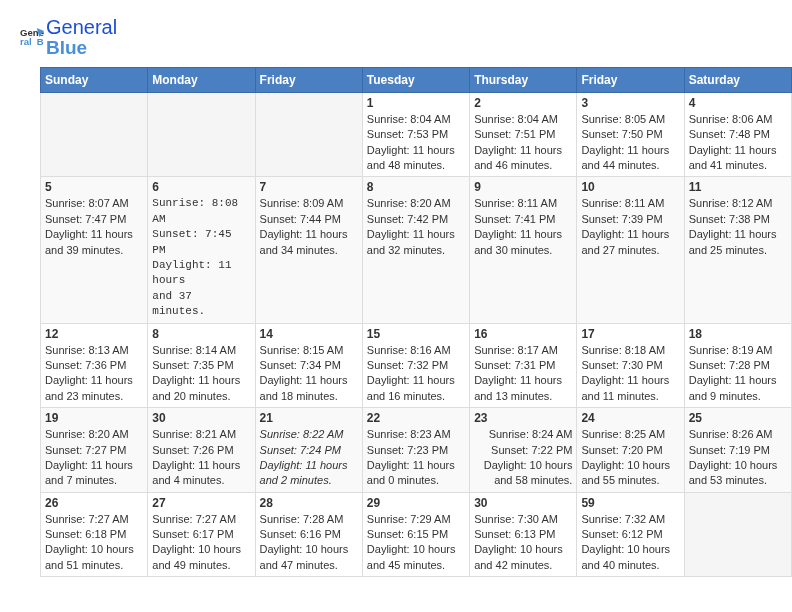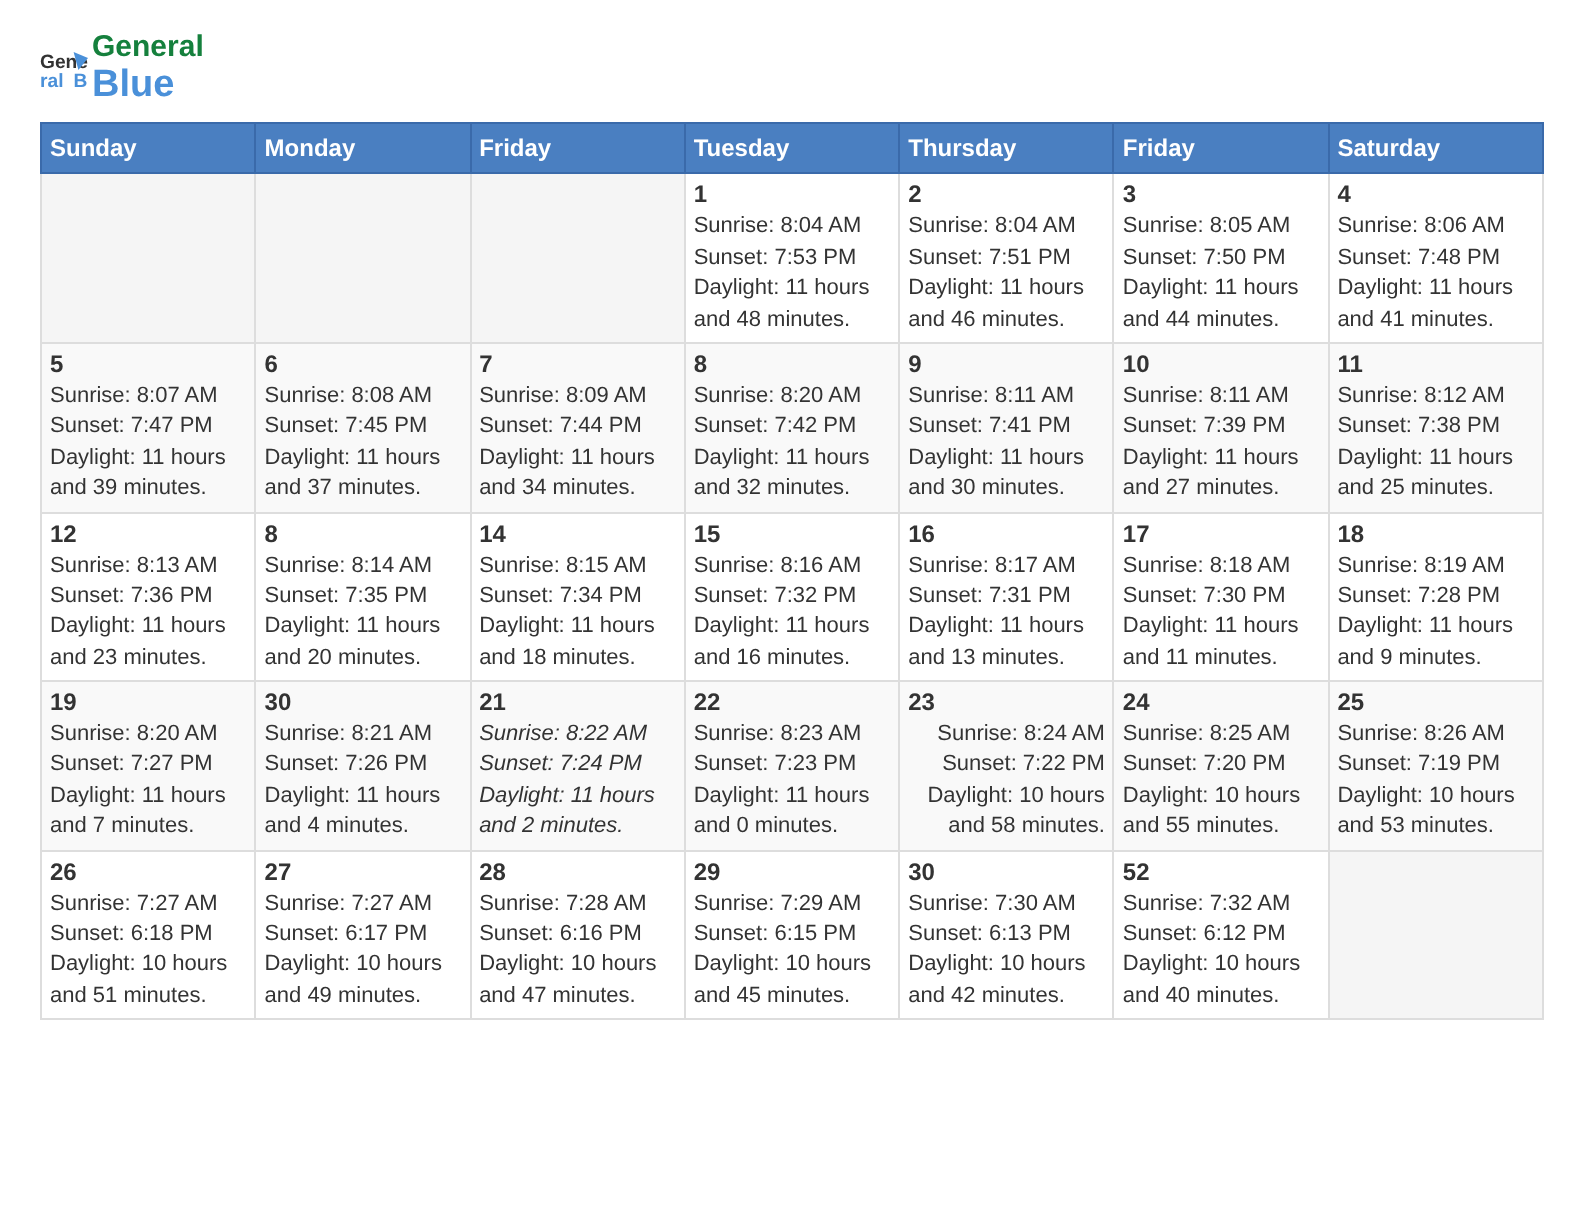--- a/index.html
+++ b/index.html
@@ -41,20 +41,21 @@
       line-height: 1.1;
     }
     .subtitle {
       font-size: 13px;
       color: #555;
     }
     .calendar {
       width: 100%;
       border-collapse: collapse;
       table-layout: fixed;
+      margin-left: 20px;
     }
     .calendar thead th {
       background: #4a7fc1;
       color: #fff;
       font-size: 12px;
       font-weight: bold;
       padding: 5px 4px;
       text-align: left;
       border: 1px solid #3a6aaa;
     }
@@ -89,21 +90,21 @@
 <div class="page">
   <div class="header">
     <div class="logo">
       <svg class="logo-icon" viewBox="0 0 40 40">
         <text x="0" y="18" font-size="16" font-weight="bold" fill="#333">Gene</text>
         <text x="0" y="34" font-size="16" font-weight="bold" fill="#4a90d9">ral</text>
         <polygon points="28,5 40,10 32,20 28,5" fill="#4a90d9"></polygon>
         <text x="28" y="34" font-size="16" font-weight="bold" fill="#4a90d9">B</text>
       </svg>
       <div>
-        <div style="font-size:15px;font-weight:bold;color:#15803d;line-height:1.1;">General</div>
+        <div style="font-size:20px;font-weight:normal;color:#1d4ed8;line-height:1.1;">General</div>
         <div style="font-size:19px;font-weight:bold;color:#4a90d9;line-height:1.1;">Blue</div>
       </div>
     </div>
     <div class="title-block">
       <div class="month-title"></div>
       <div class="subtitle"></div>
     </div>
   </div>
 
   <table class="calendar">
@@ -155,21 +156,21 @@
         <tr>
           <td>
             <div class="day-number">5</div>
             <div class="day-info" style="white-space: pre-line;">Sunrise: 8:07 AM
 Sunset: 7:47 PM
 Daylight: 11 hours
 and 39 minutes.</div>
           </td>
           <td>
             <div class="day-number">6</div>
-            <div class="day-info" style="white-space: pre-line;">Sunrise: 8:08 AM
+            <div class="day-info" style="white-space: pre-line; font-family: Liberation Mono, monospace;">Sunrise: 8:08 AM
 Sunset: 7:45 PM
 Daylight: 11 hours
 and 37 minutes.</div>
           </td>
           <td>
             <div class="day-number">7</div>
             <div class="day-info" style="white-space: pre-line;">Sunrise: 8:09 AM
 Sunset: 7:44 PM
 Daylight: 11 hours
 and 34 minutes.</div>
@@ -335,21 +336,21 @@
 and 45 minutes.</div>
           </td>
           <td>
             <div class="day-number">30</div>
             <div class="day-info" style="white-space: pre-line;">Sunrise: 7:30 AM
 Sunset: 6:13 PM
 Daylight: 10 hours
 and 42 minutes.</div>
           </td>
           <td>
-            <div class="day-number">52</div>
+            <div class="day-number">59</div>
             <div class="day-info" style="white-space: pre-line;">Sunrise: 7:32 AM
 Sunset: 6:12 PM
 Daylight: 10 hours
 and 40 minutes.</div>
           </td>
           <td class="empty-cell"></td>
         </tr>
       </tbody>
   </table>
 </div>

